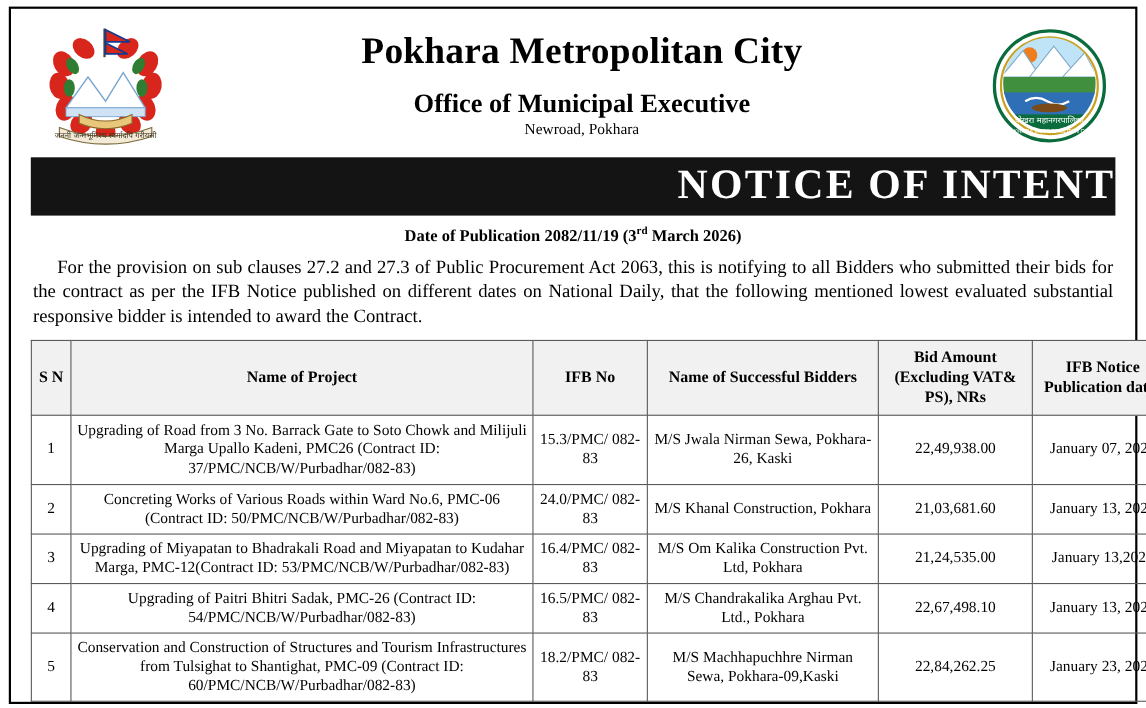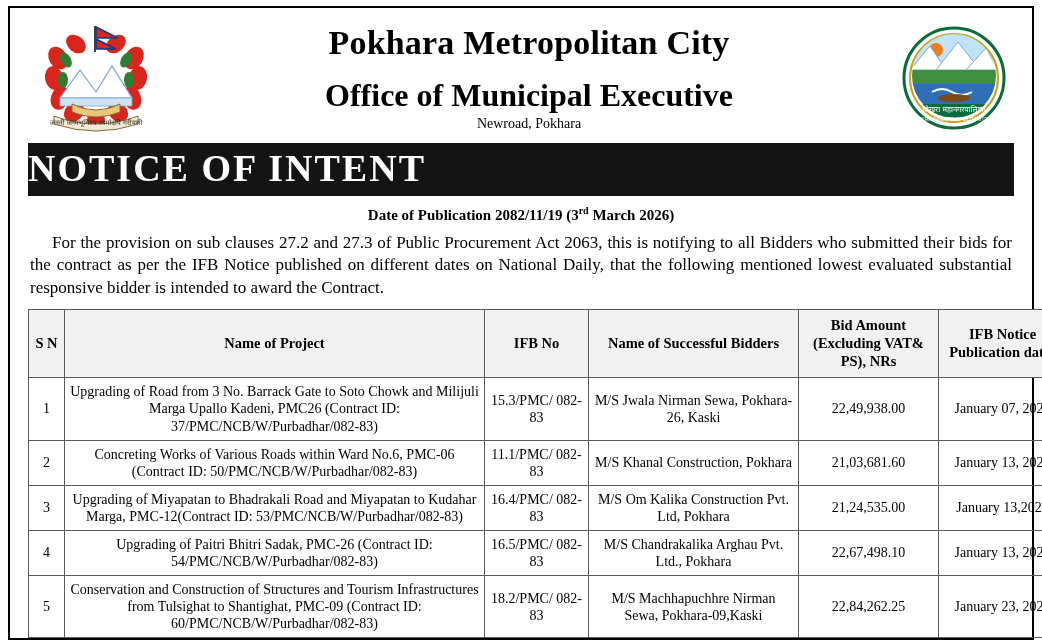--- a/index.html
+++ b/index.html
@@ -50,34 +50,34 @@
     flex: 1 1 auto;
     text-align: center;
     line-height: 1.12;
   }
   .org-name {
     font-size: 34px;
     font-weight: bold;
     letter-spacing: 0.2px;
   }
   .org-sub {
-    font-size: 32px;
+    font-size: 24px;
     font-weight: bold;
     margin-top: 16px;
   }
   .org-addr1, .org-addr2 {
     font-size: 14px;
     margin-top: 2px;
   }
 
   
   .title-band {
     background: #141414;
     color: #ffffff;
-    text-align: left;
+    text-align: right;
     margin: 6px 0 0 0;
     padding: 3px 0 6px 0;
   }
   .title-band .title-text {
     font-size: 38px;
     font-weight: bold;
     letter-spacing: 2px;
   }
 
   .pub-date {
@@ -255,21 +255,21 @@
           <td class="sn">1</td>
           <td class="project">Upgrading of Road from 3 No. Barrack Gate to Soto Chowk and Milijuli Marga Upallo Kadeni, PMC26 (Contract ID: 37/PMC/NCB/W/Purbadhar/082-83)</td>
           <td>15.3/PMC/ 082-83</td>
           <td>M/S Jwala Nirman Sewa, Pokhara-26, Kaski</td>
           <td class="amount">22,49,938.00</td>
           <td class="date">January 07, 2026</td>
         </tr>
         <tr>
           <td class="sn">2</td>
           <td class="project">Concreting Works of Various Roads within Ward No.6, PMC-06 (Contract ID: 50/PMC/NCB/W/Purbadhar/082-83)</td>
-          <td>11.1/PMC/ 082-83</td>
+          <td>24.0/PMC/ 082-83</td>
           <td>M/S Khanal Construction, Pokhara</td>
           <td class="amount">21,03,681.60</td>
           <td class="date">January 13, 2026</td>
         </tr>
         <tr>
           <td class="sn">3</td>
           <td class="project">Upgrading of Miyapatan to Bhadrakali Road and Miyapatan to Kudahar Marga, PMC-12(Contract ID: 53/PMC/NCB/W/Purbadhar/082-83)</td>
           <td>16.4/PMC/ 082-83</td>
           <td>M/S Om Kalika Construction Pvt. Ltd, Pokhara</td>
           <td class="amount">21,24,535.00</td>

